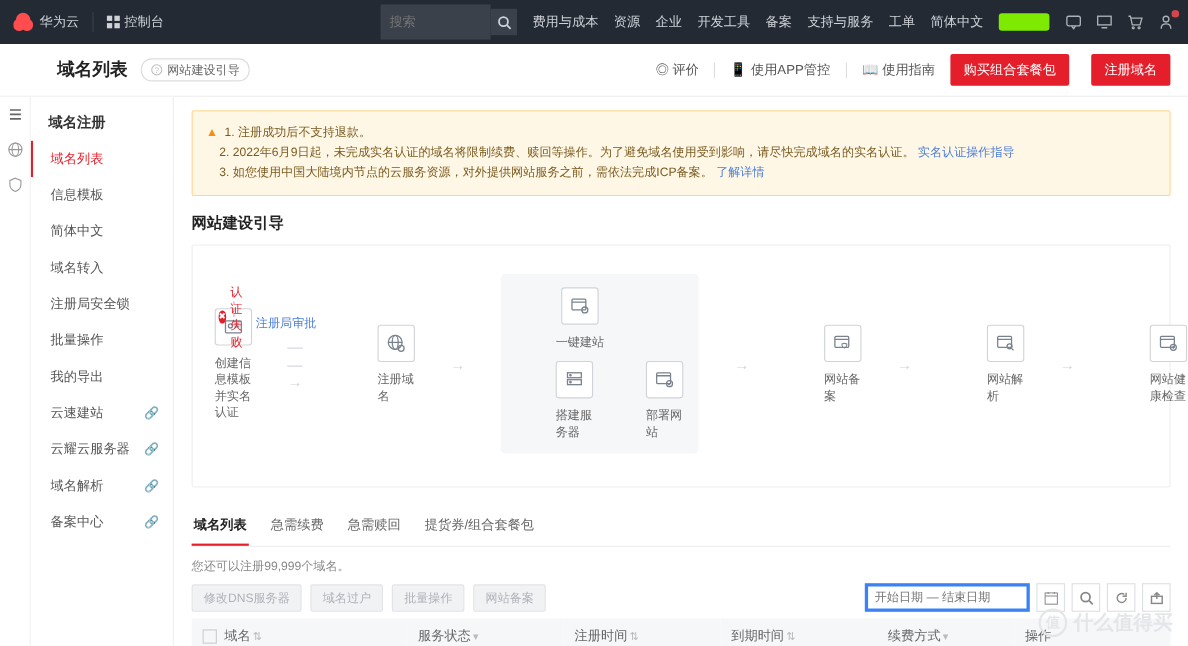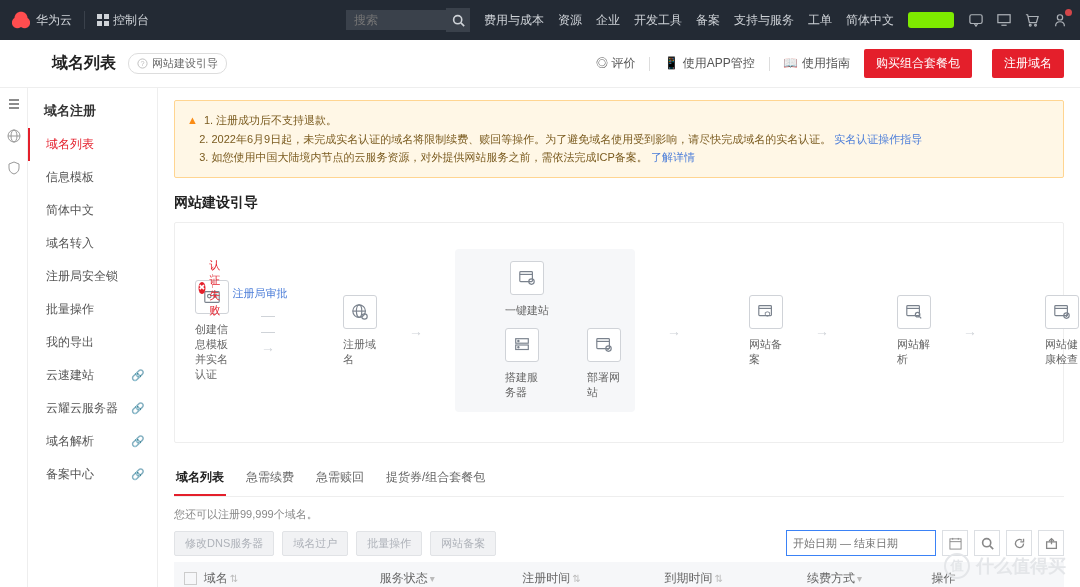--- a/index.html
+++ b/index.html
@@ -5,21 +5,21 @@
 * { margin: 0; padding: 0; box-sizing: border-box; font-family: "Microsoft YaHei", Arial, sans-serif; }
 body { background: #fff; font-size: 12px; color: #333; overflow: hidden; width: 1080px; height: 587px; }
 
 
 .topbar { height: 40px; background: #232a34; color: #cfd3d8; display: flex; align-items: center; padding: 0 12px; font-size: 12px; }
 .brand { display: flex; align-items: center; gap: 6px; padding-right: 12px; border-right: 1px solid #3a414b; }
 .brand-logo { width: 18px; height: 18px; background: radial-gradient(circle at 50% 40%, #ff4d4f 0 6px, transparent 7px), radial-gradient(circle at 30% 65%, #ff4d4f 0 5px, transparent 6px), radial-gradient(circle at 70% 65%, #ff4d4f 0 5px, transparent 6px); border-radius: 3px; }
 .topbar a, .topbar span { color: #cfd3d8; text-decoration: none; }
 .console { margin-left: 12px; display: flex; align-items: center; gap: 4px; }
 .topsearch { margin-left: auto; display:flex; align-items:center;}
-.topsearch input { width: 100px; height: 20px; background: #3a414b; border: none; color: #cfd3d8; padding: 0 8px; font-size: 12px; }
+.topsearch input { width: 100px; height: 32px; background: #3a414b; border: none; color: #cfd3d8; padding: 0 8px; font-size: 12px; }
 .topsearch .s-icon { width: 24px; height: 24px; background: #3a414b; display: flex; align-items: center; justify-content: center; }
 .topmenu { display: flex; align-items: center; gap: 14px; margin-left: 14px; }
 .topmenu span { white-space: nowrap; }
 .topicons { display: flex; align-items: center; gap: 12px; margin-left: 14px; }
 .topicons .ico { width: 16px; height: 16px; opacity: .8; display:flex; align-items:center; justify-content:center;}
 .redacted-top { width: 46px; height: 16px; background: #7eea00; border-radius: 3px; display: inline-block; }
 .cart-badge { position:relative; }
 .cart-badge::after{content:""; position:absolute; top:-3px; right:-4px; width:7px;height:7px;background:#ff4d4f;border-radius:50%;}
 
 
@@ -61,21 +61,21 @@
 .dash-line{ position:absolute; top:-6px; left:50%; width:1px; height:14px; border-left:1px dashed #e6a0a0;}
 
 
 .tabs { display:flex; border-bottom:1px solid #eee; margin-top:18px; gap:18px; font-size:12px;}
 .tab { padding:8px 2px; color:#666; cursor:pointer;}
 .tab.active{ color:#222; border-bottom:2px solid #e41f2b; font-weight:600;}
 .note{ font-size:11px; color:#888; margin:10px 0 8px;}
 .toolbar-row{ display:flex; align-items:center; gap:8px; margin-bottom:6px;}
 .btn-grey{ background:#f1f2f4; border:1px solid #e1e3e6; color:#aeb2b9; padding:4px 10px; font-size:11px; border-radius:2px; cursor:not-allowed;}
 .toolbar-right{ margin-left:auto; display:flex; align-items:center; gap:6px;}
-.input-flat{ border:1px solid #3b82f6; height:26px; padding:0 6px; font-size:11px; color:#999; background:#fff;}
+.input-flat{ border:3px solid #3b82f6; height:26px; padding:0 6px; font-size:11px; color:#999; background:#fff;}
 .iconbtn{ width:26px;height:26px;border:1px solid #dcdfe3; display:flex;align-items:center;justify-content:center; color:#888; background:#fff;}
 
 table.data{ width:100%; border-collapse:collapse; font-size:12px;}
 table.data th{ text-align:left; font-weight:normal; color:#666; background:#f6f7f9; padding:8px 10px; border-bottom:1px solid #eee;}
 .sort{ color:#bbb; font-size:10px; margin-left:2px;}
 .filter{ color:#bbb; font-size:10px; margin-left:2px;}
 .chk{ width:13px;height:13px; border:1px solid #ccc; display:inline-block; vertical-align:middle;}
 .lnk{ color:#4c7ed9; cursor:pointer;}
 .watermark{ position:absolute; right:14px; bottom:8px; color:#e4e6e9; font-size:18px; font-weight:bold; display:flex;align-items:center; gap:6px; pointer-events:none;}
 .watermark .c{ width:26px;height:26px; border:2px solid #e4e6e9; border-radius:50%; display:inline-flex;align-items:center;justify-content:center; font-size:13px;}

